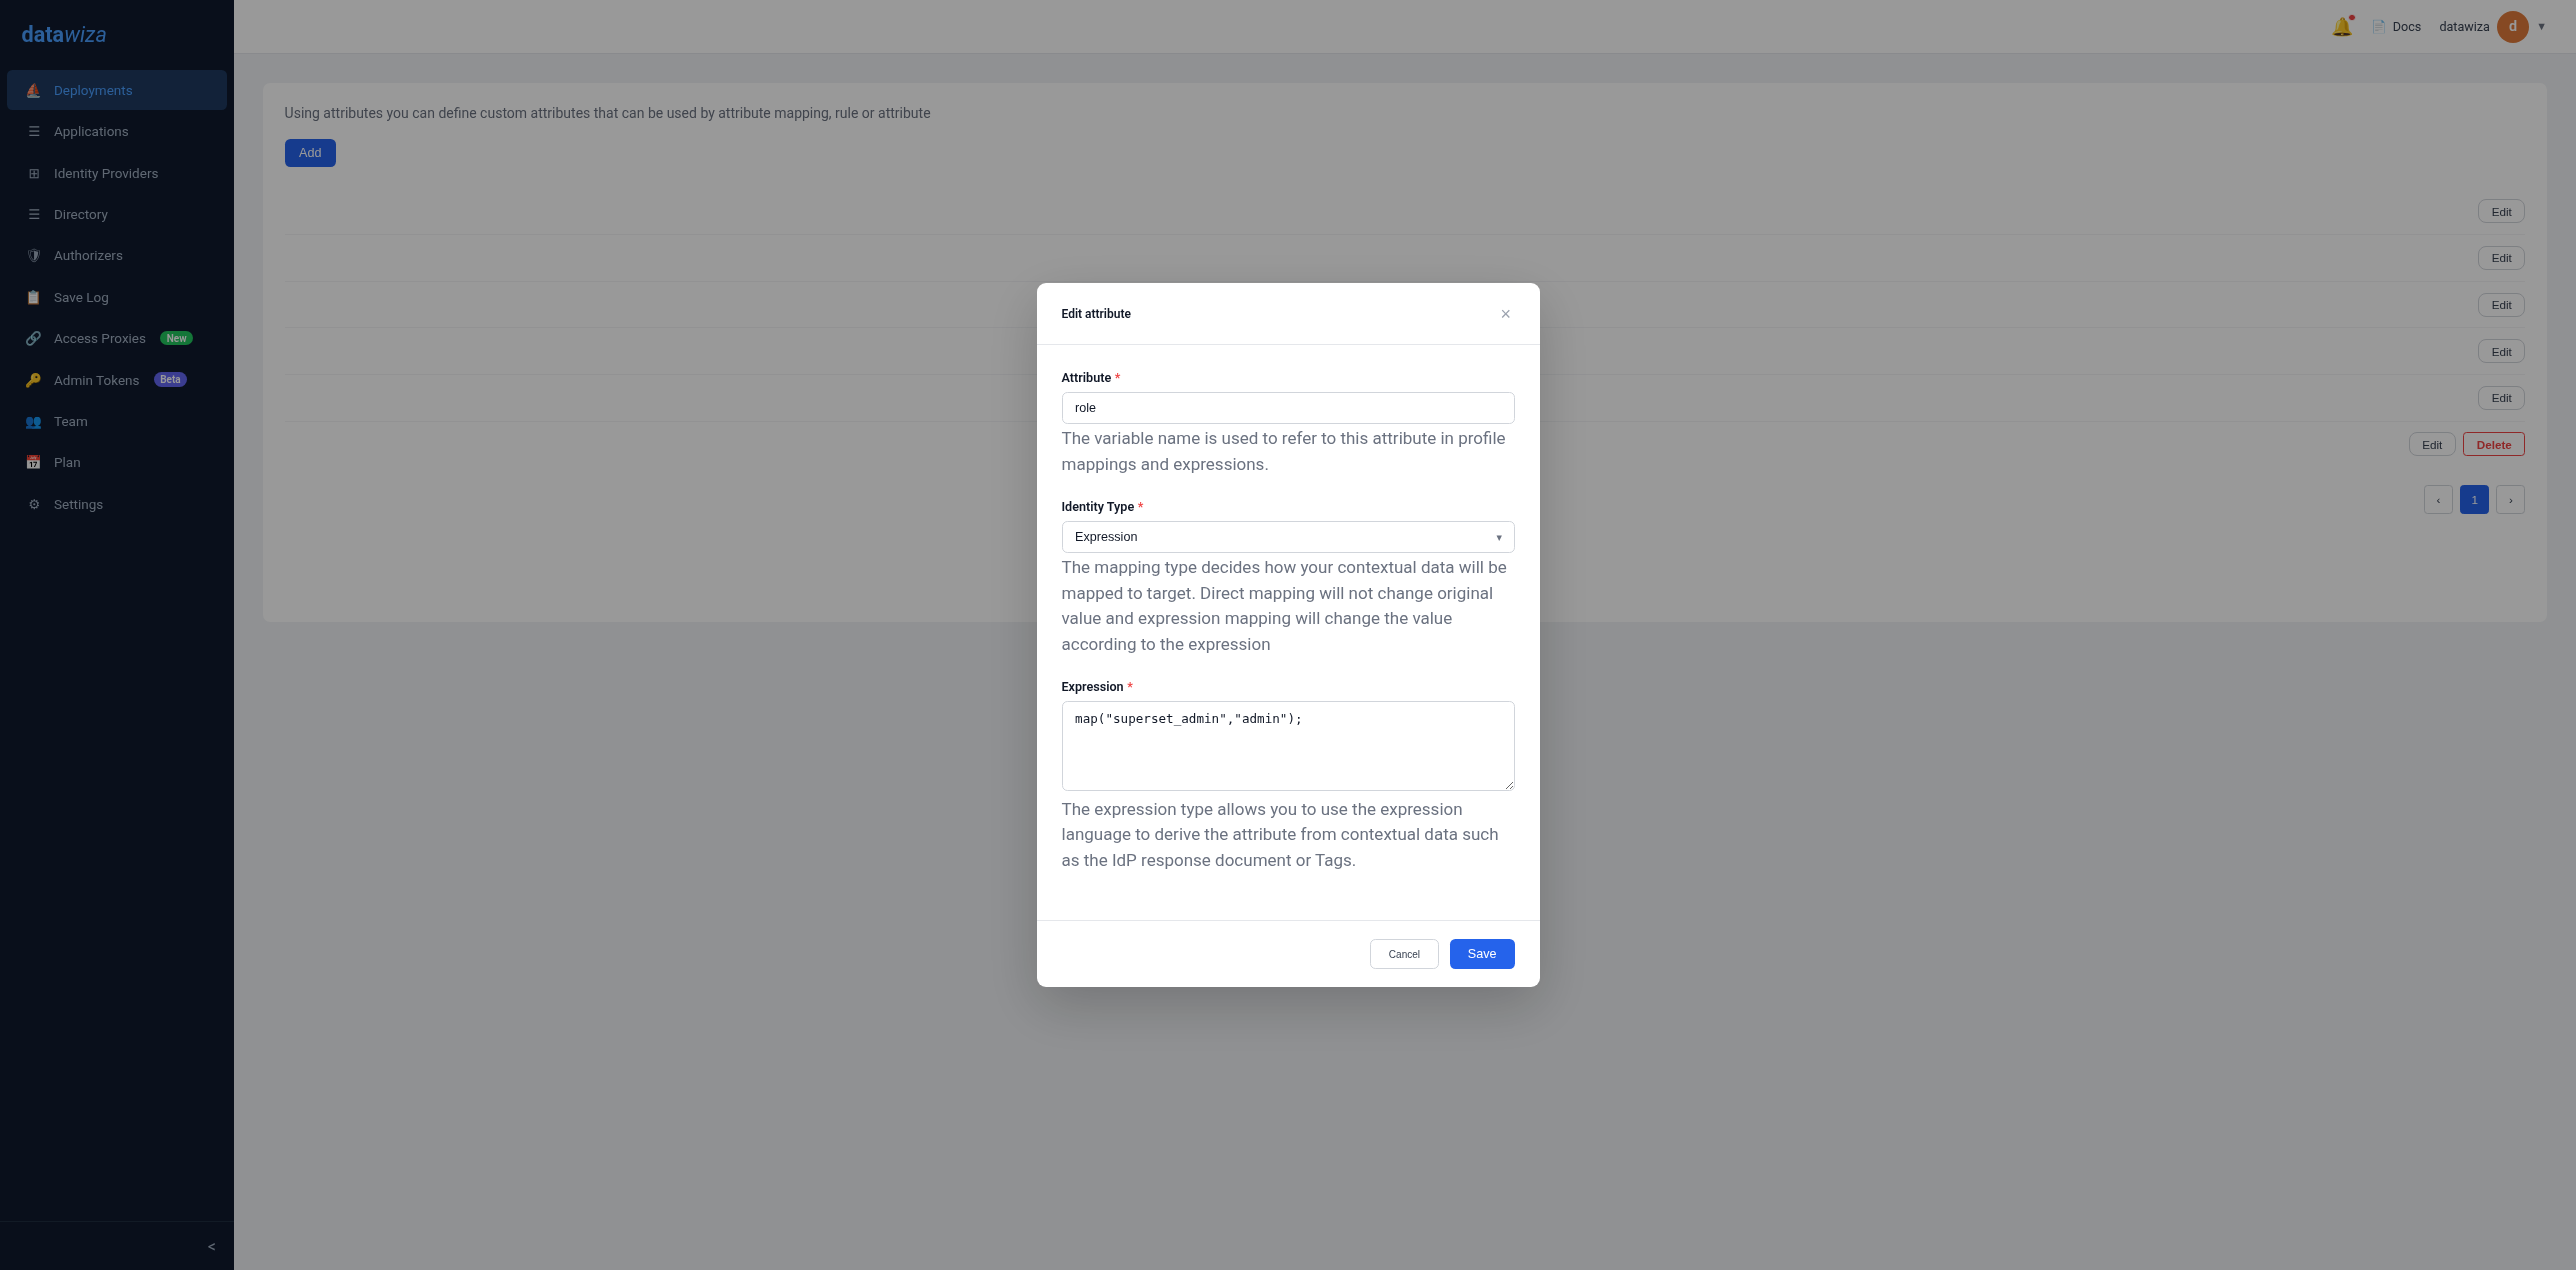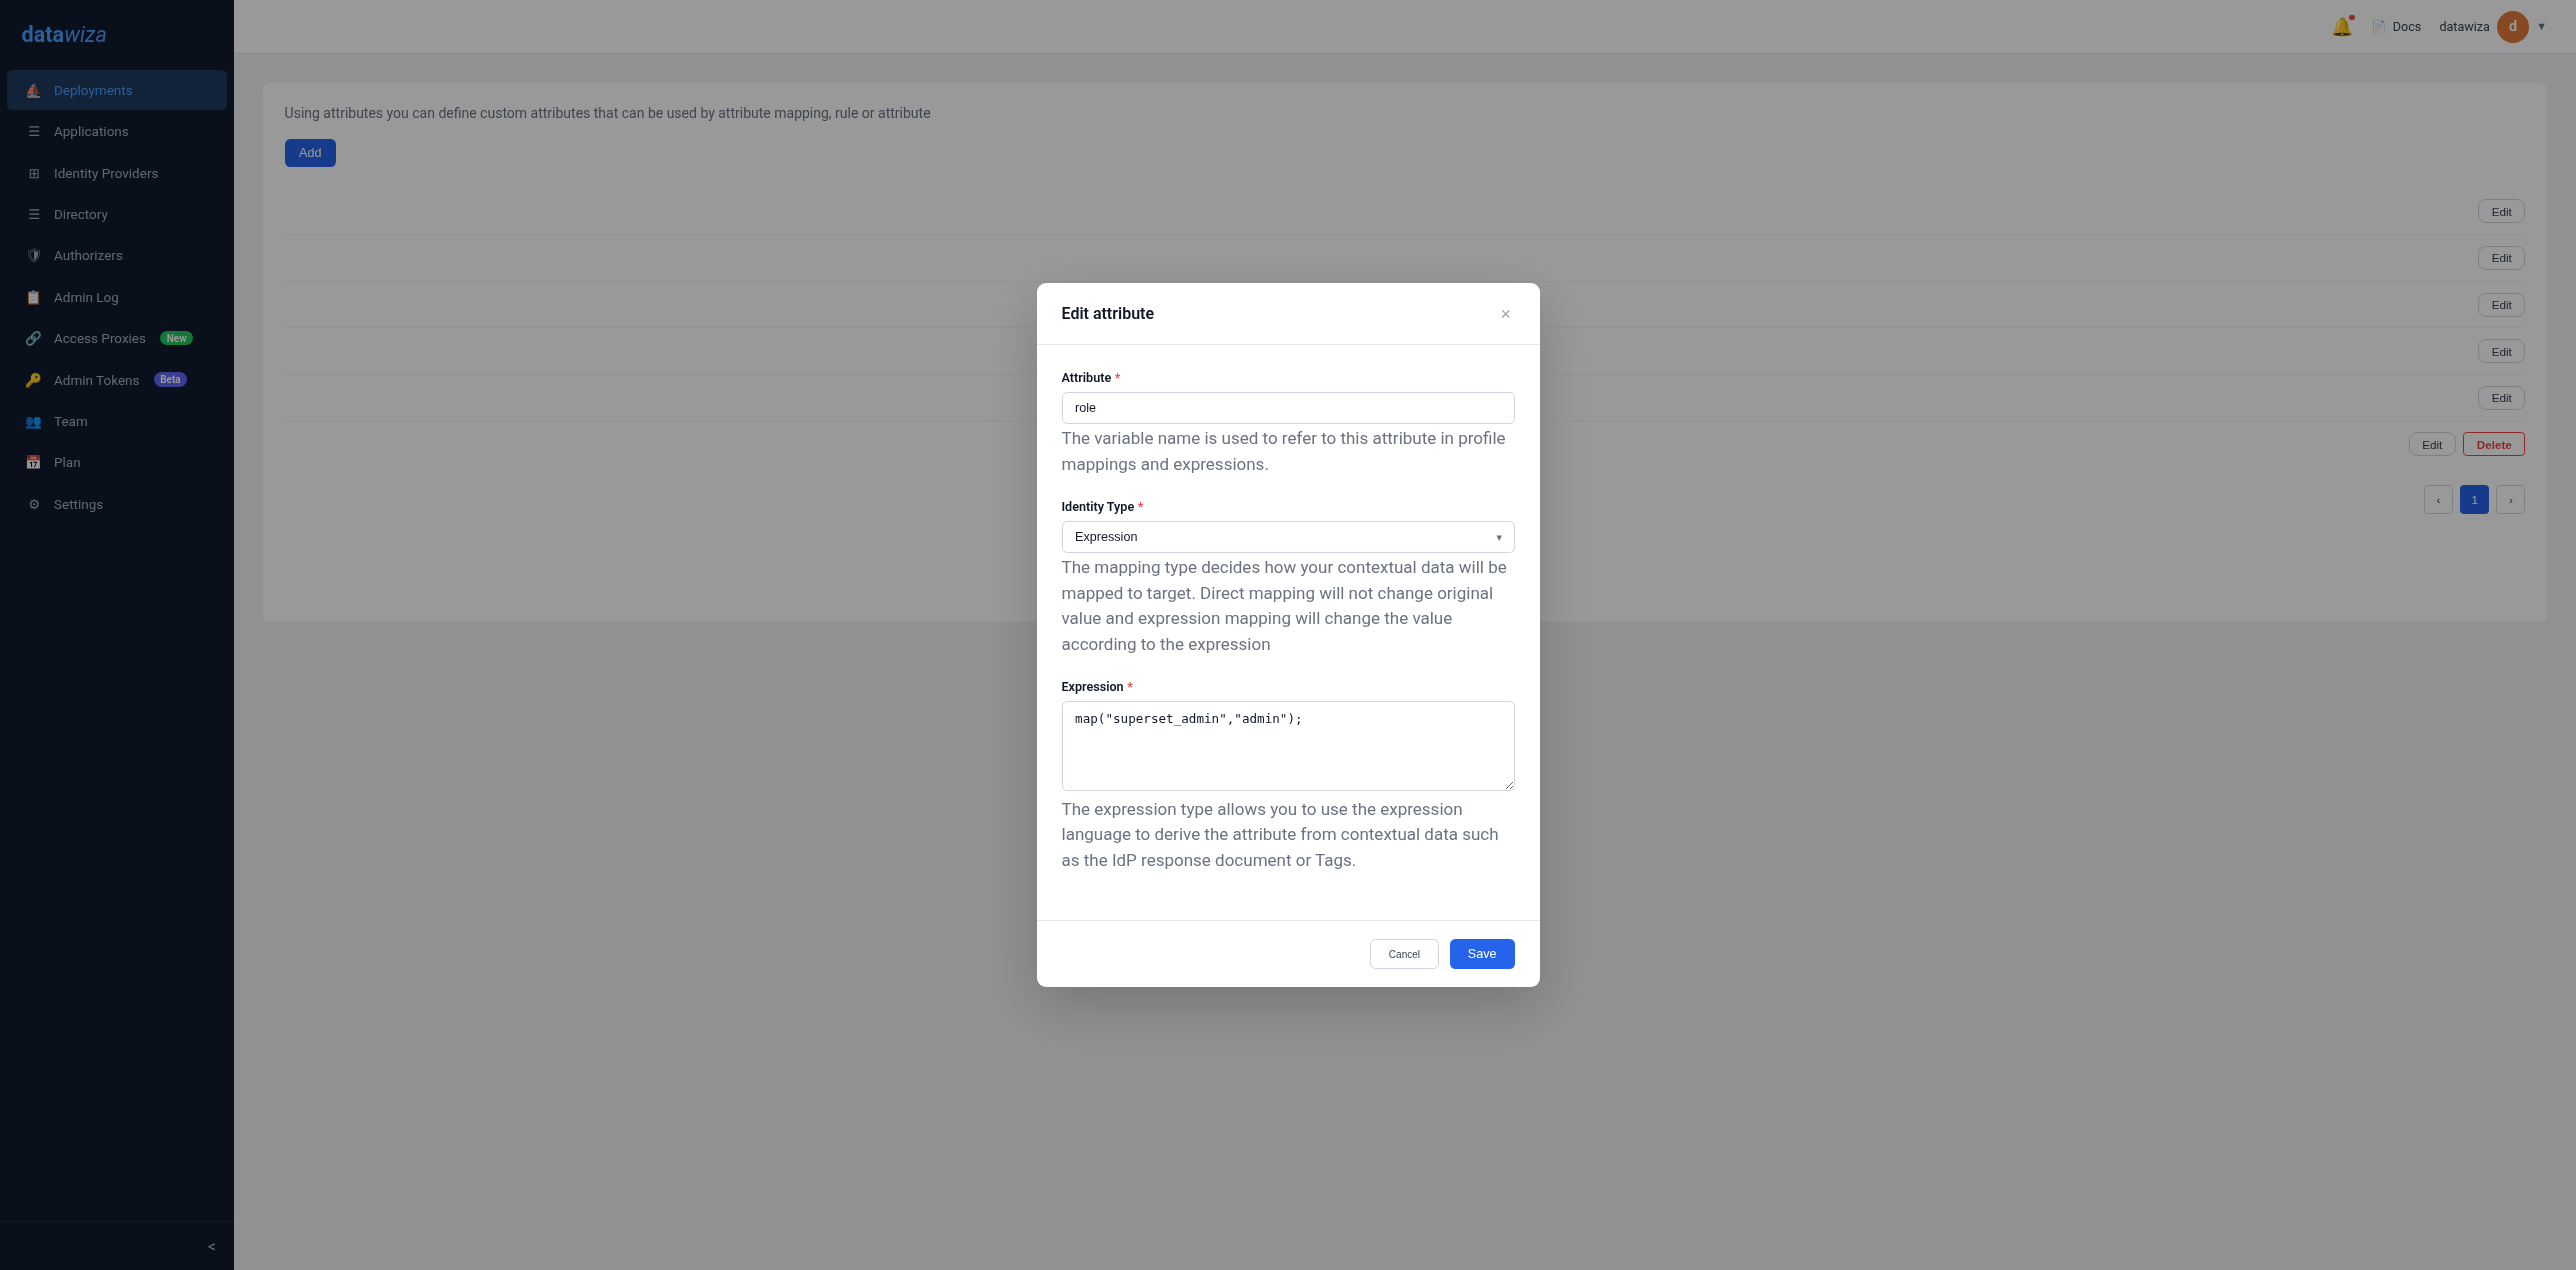--- a/index.html
+++ b/index.html
@@ -175,21 +175,21 @@
       padding: 0;
       overflow: hidden;
     }
     .modal-header {
       display: flex;
       align-items: center;
       justify-content: space-between;
       padding: 18px 25px;
       border-bottom: 0.9px solid #e5e7eb;
     }
-    .modal-title { font-size: 16px; font-weight: 600; color: #111827; }
+    .modal-title { font-size: 12px; font-weight: 600; color: #111827; }
     .modal-close {
       background: none;
       border: none;
       font-size: 18px;
       color: #9ca3af;
       cursor: pointer;
       padding: 3.6px;
       line-height: 1;
     }
     .modal-body { padding: 25px; }
@@ -306,21 +306,21 @@
       <span>Directory</span>
 
     </div>
       <div class="sidebar-item">
       <span class="icon">🛡</span>
       <span>Authorizers</span>
 
     </div>
       <div class="sidebar-item">
       <span class="icon">📋</span>
-      <span>Admin Log</span>
+      <span>Save Log</span>
 
     </div>
       <div class="sidebar-item">
       <span class="icon">🔗</span>
       <span>Access Proxies</span>
       <span class="badge badge-new">New</span>
     </div>
       <div class="sidebar-item">
       <span class="icon">🔑</span>
       <span>Admin Tokens</span>

